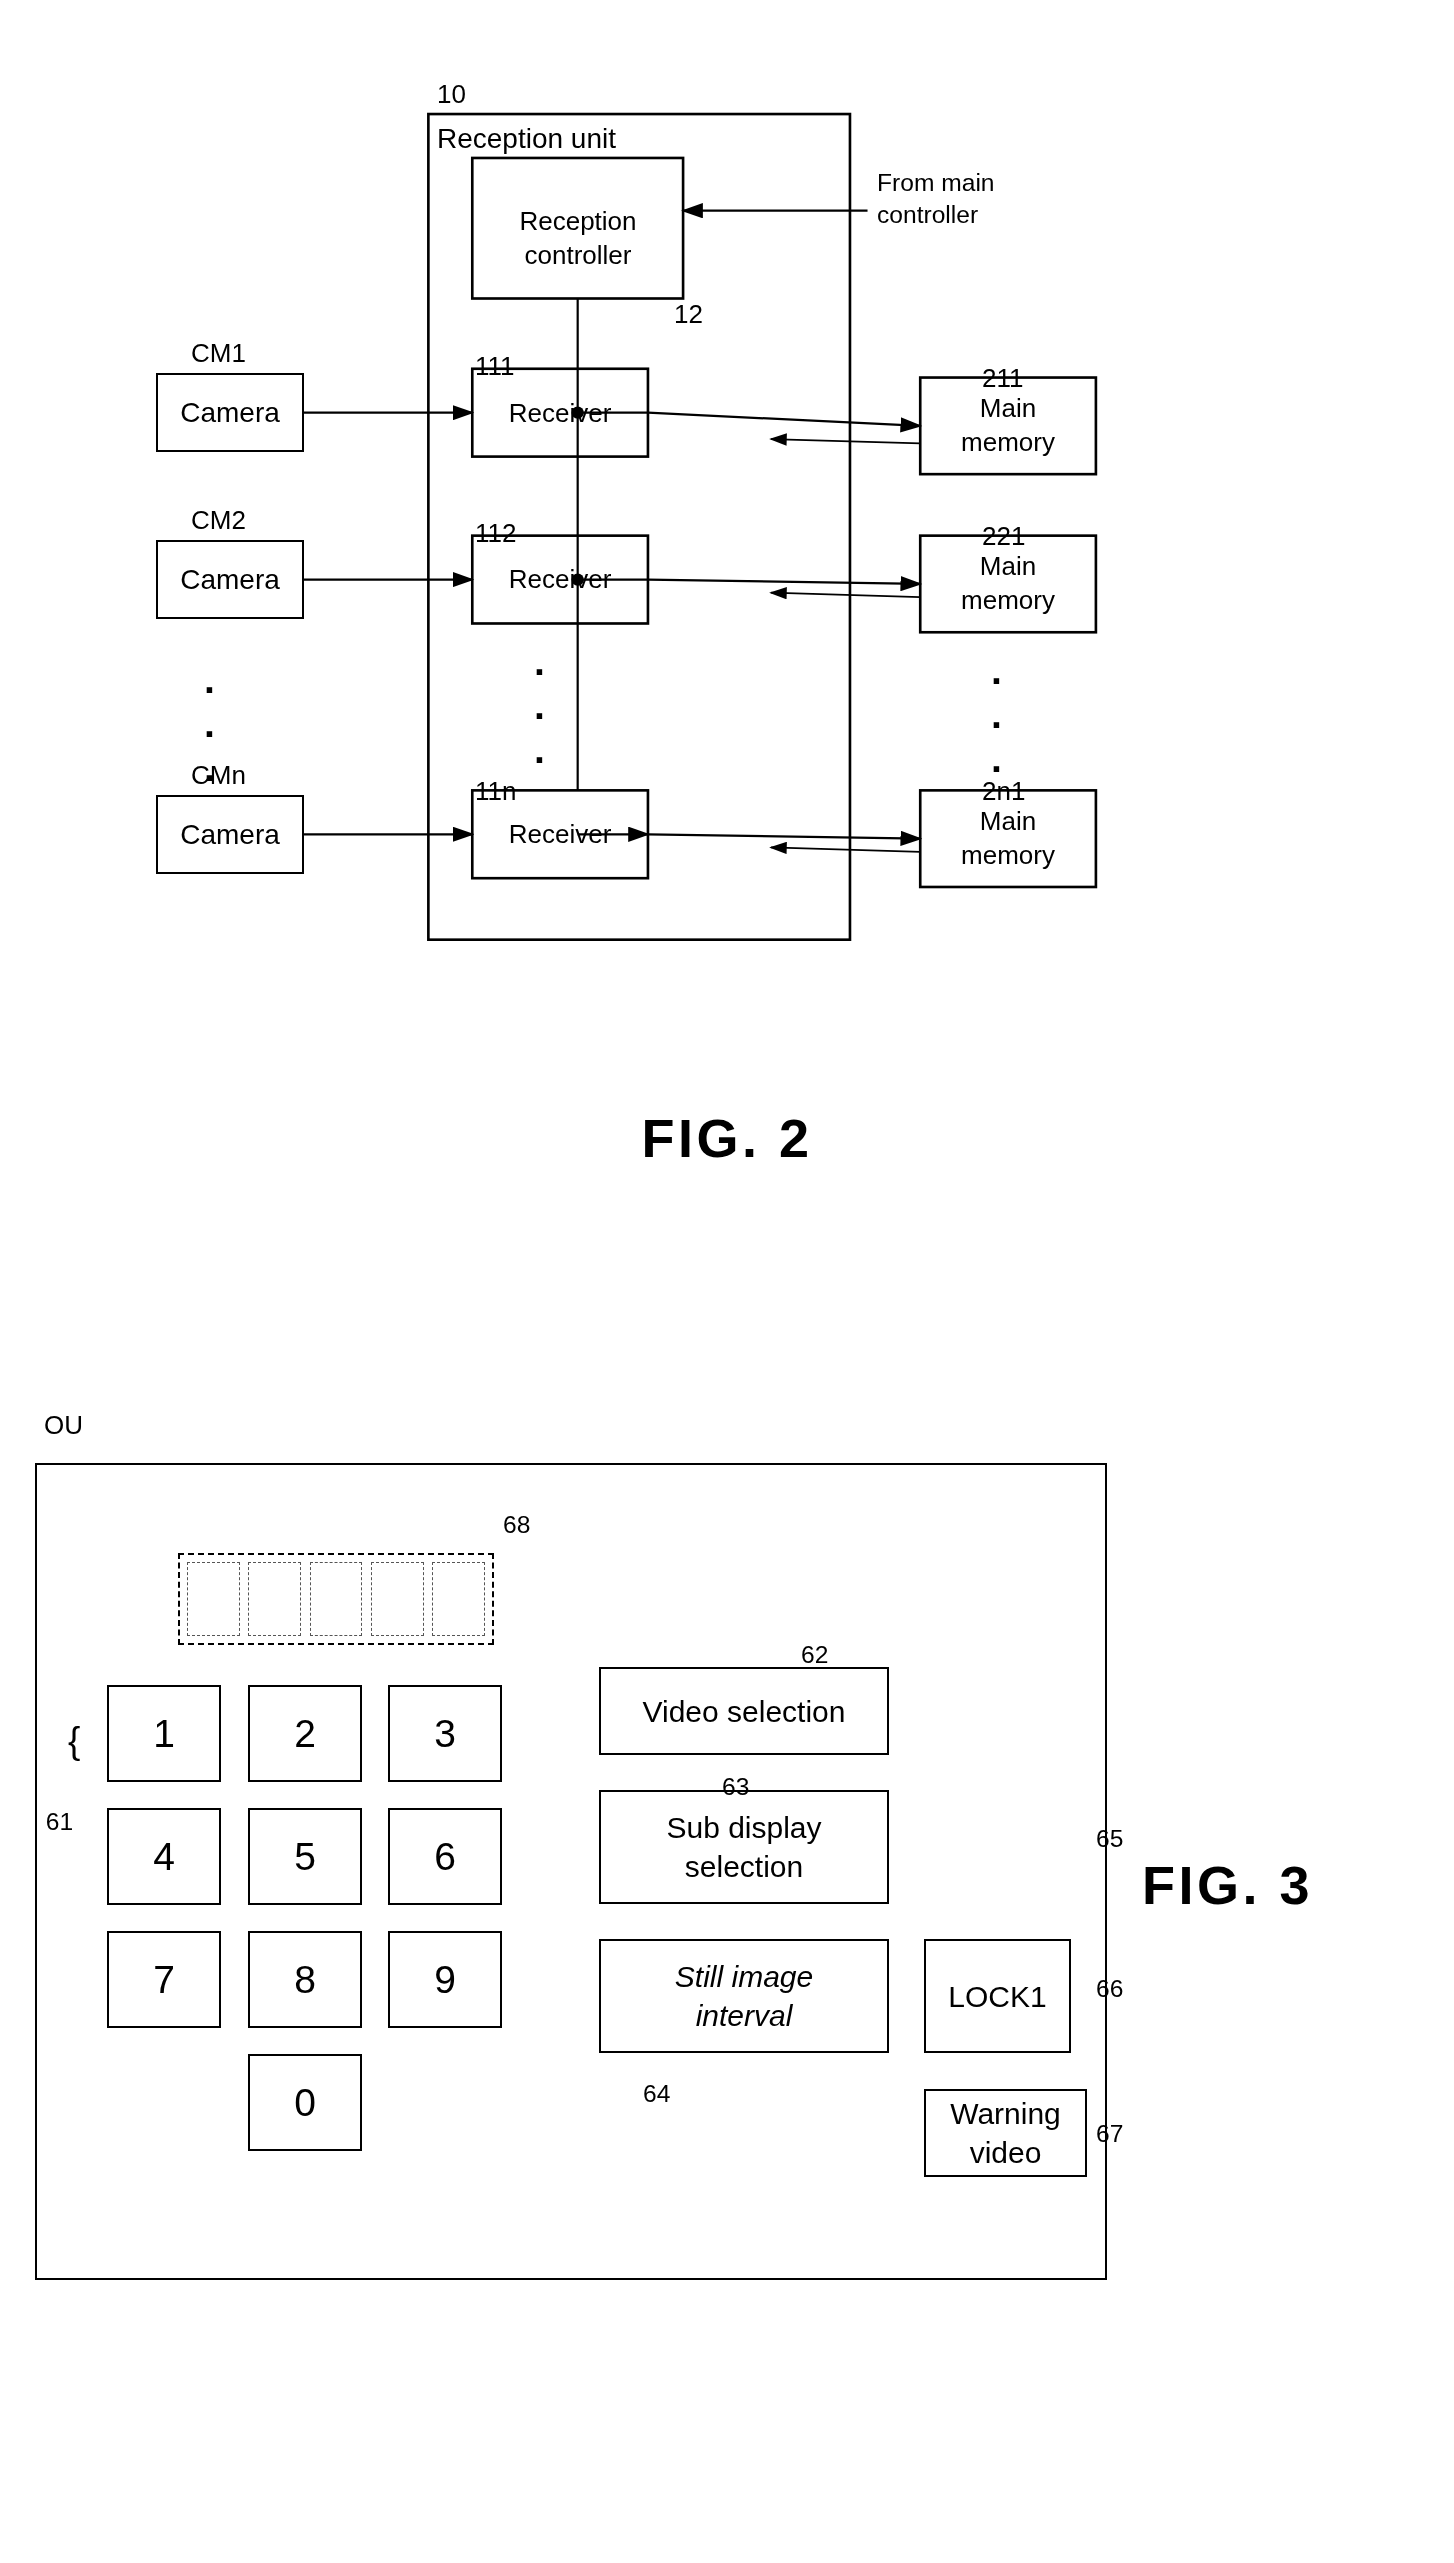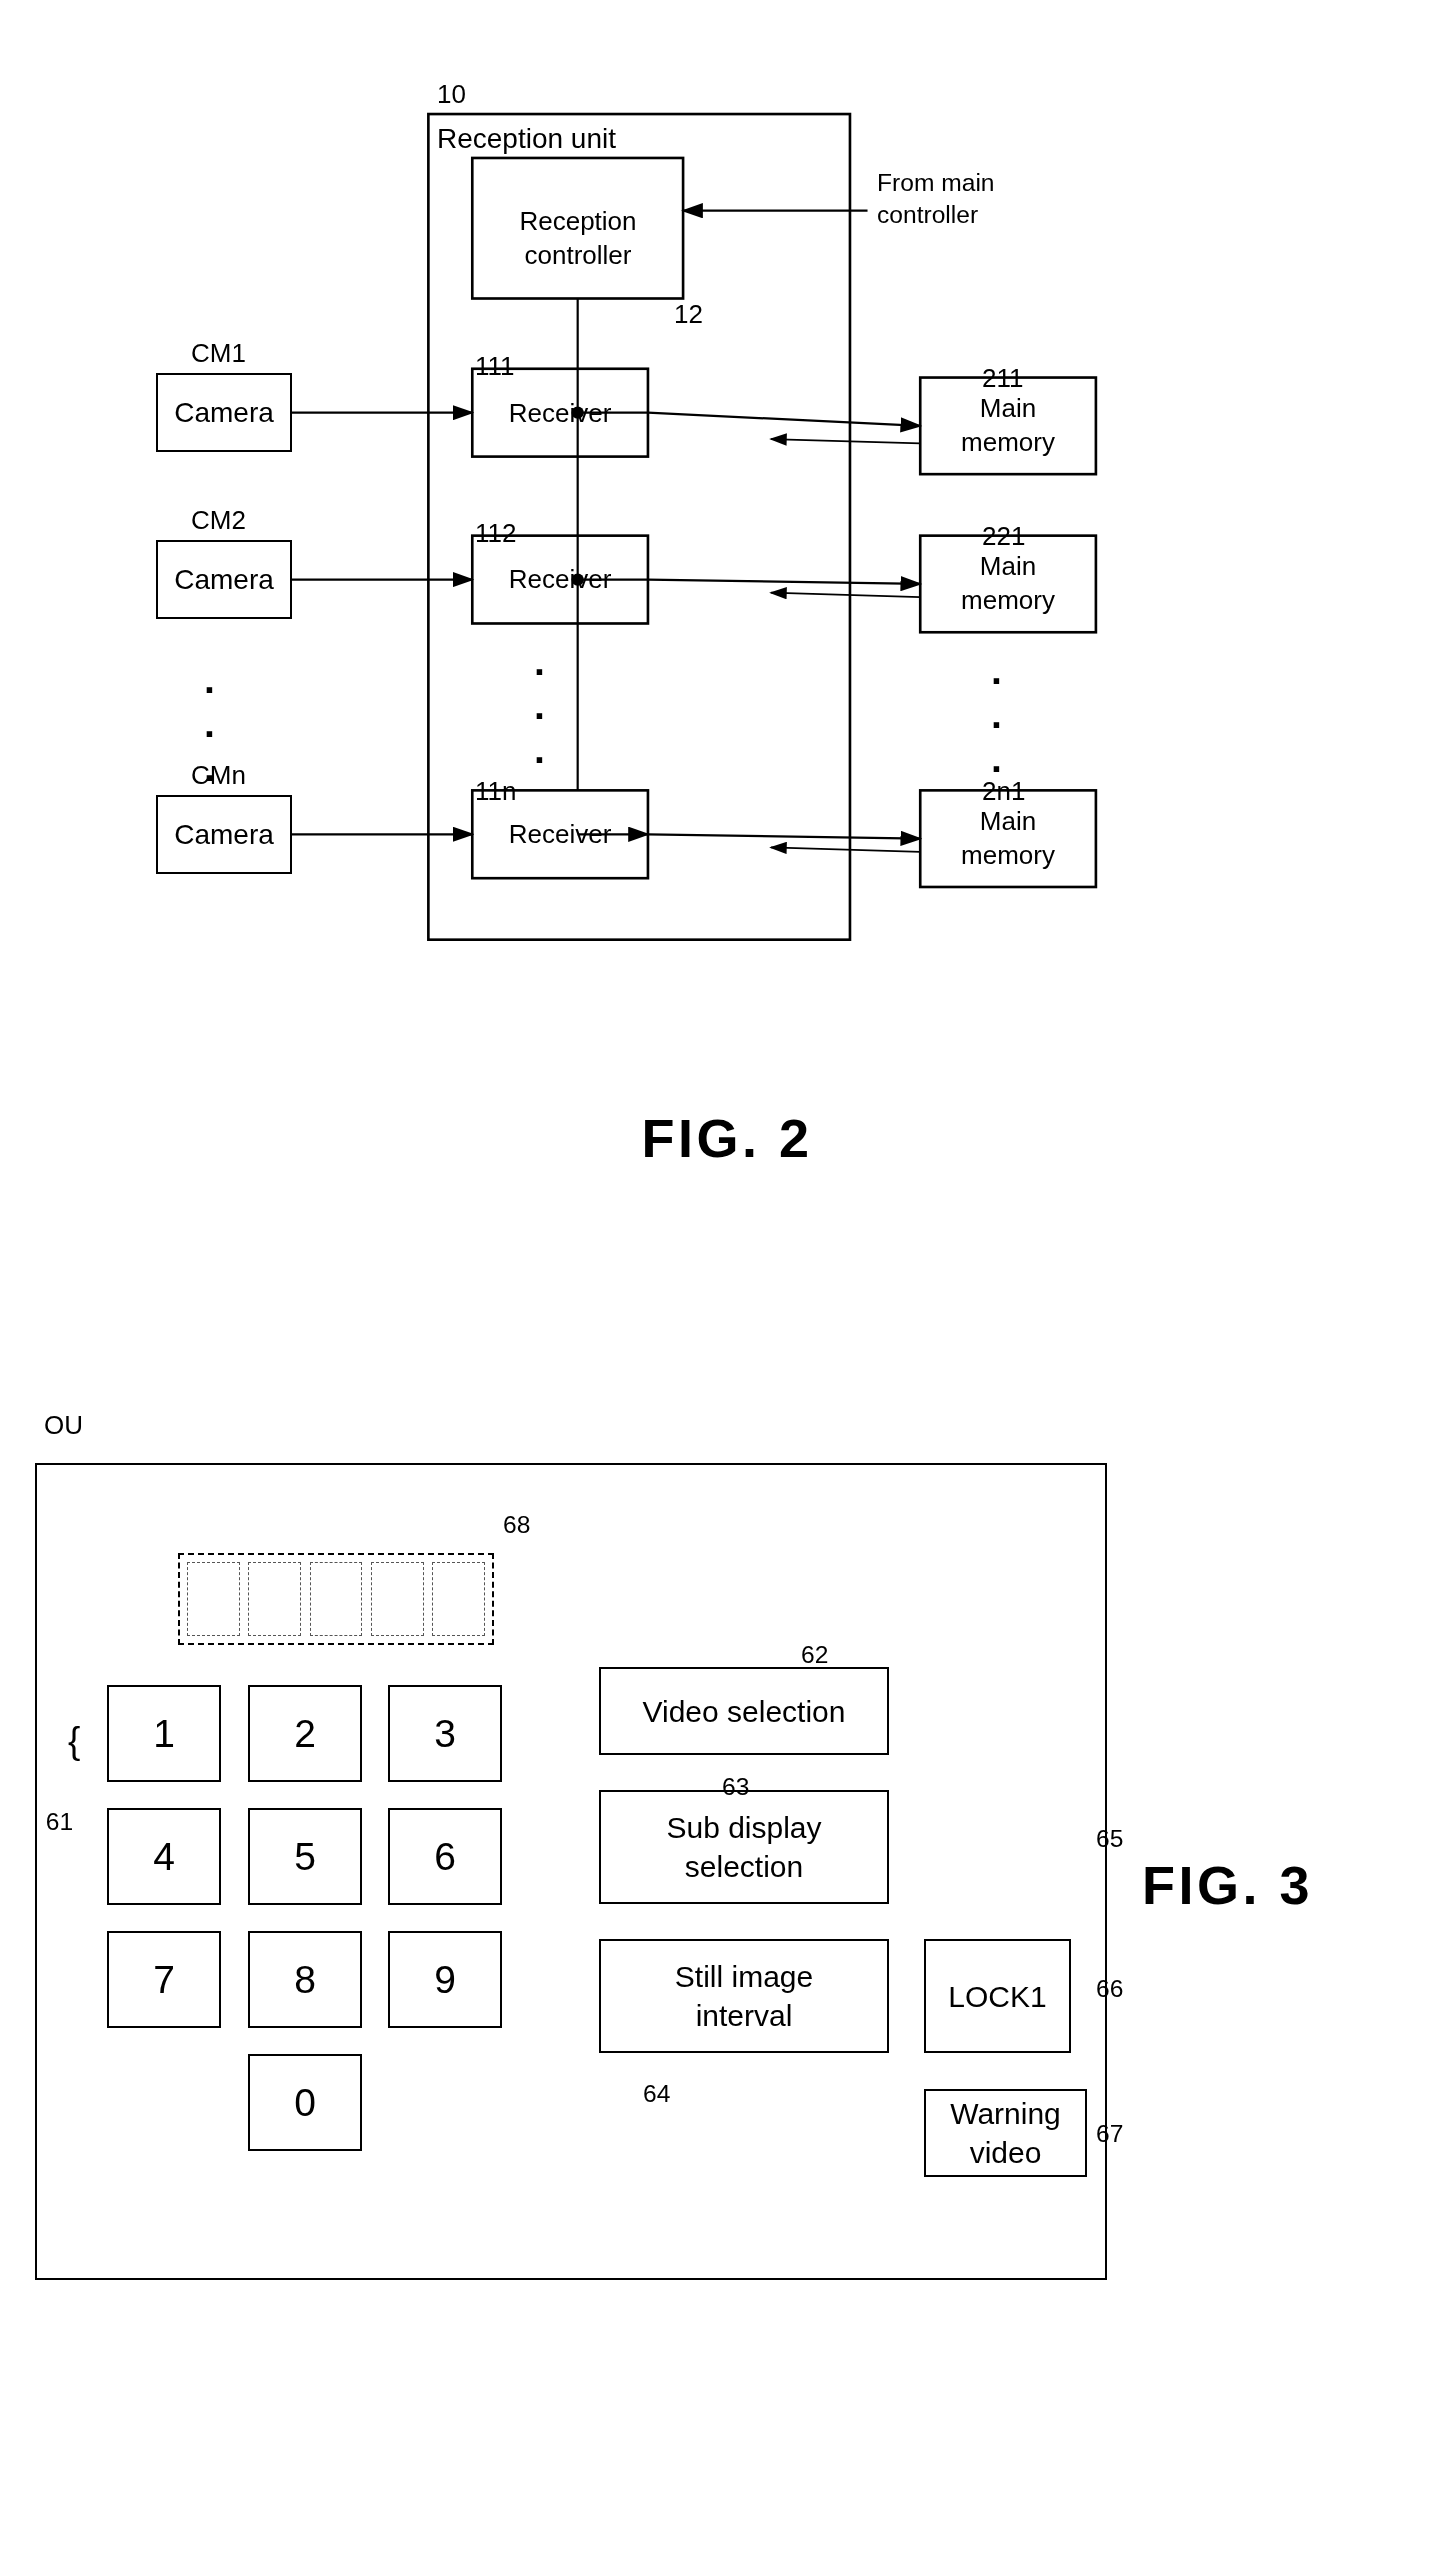--- a/index.html
+++ b/index.html
@@ -33,21 +33,21 @@
     .diagram-area {
       position: relative;
       width: 1142px;
       height: 1054px;
       margin: 0 auto;
     }
 
     
     .camera-box {
       position: absolute;
-      width: 136px;
+      width: 148px;
       height: 79px;
       border: 2.6px solid #000;
       background: #fff;
       display: flex;
       align-items: center;
       justify-content: center;
       font-size: 28px;
     }
 
     
@@ -294,21 +294,21 @@
       <div class="numkey" style="top:466px; left:351px;">9</div>
 
       <div class="numkey" style="top:589px; left:211px;">0</div>
 
       <div class="console-btn" style="top:202px; left:562px; width:290px; height:88px;">Video selection</div>
       <div style="position:absolute; top:176px; left:764px; font-size:24.6px;">62</div>
 
       <div class="console-btn" style="top:325px; left:562px; width:290px; height:114px;">Sub display<br>selection</div>
       <div style="position:absolute; top:308px; left:685px; font-size:24.6px;">63</div>
 
-      <div class="console-btn" style="top:474px; left:562px; width:290px; height:114px;">Still image<br>interval</div>
+      <div class="console-btn" style="top:474px; left:562px; width:290px; height:114px;font-style:italic;">Still image<br>interval</div>
       <div style="position:absolute; top:615px; left:606px; font-size:24.6px;">64</div>
 
 
       <div class="console-btn" style="top:474px; left:887px; width:147px; height:114px;">LOCK1</div>
 
       <div class="console-btn" style="top:624px; left:887px; width:163px; height:88px;">Warning video</div>
 
       <div style="position:absolute; top:360px; left:1059px; font-size:24.6px;">65</div>
       <div style="position:absolute; top:510px; left:1059px; font-size:24.6px;">66</div>
       <div style="position:absolute; top:655px; left:1059px; font-size:24.6px;">67</div>

